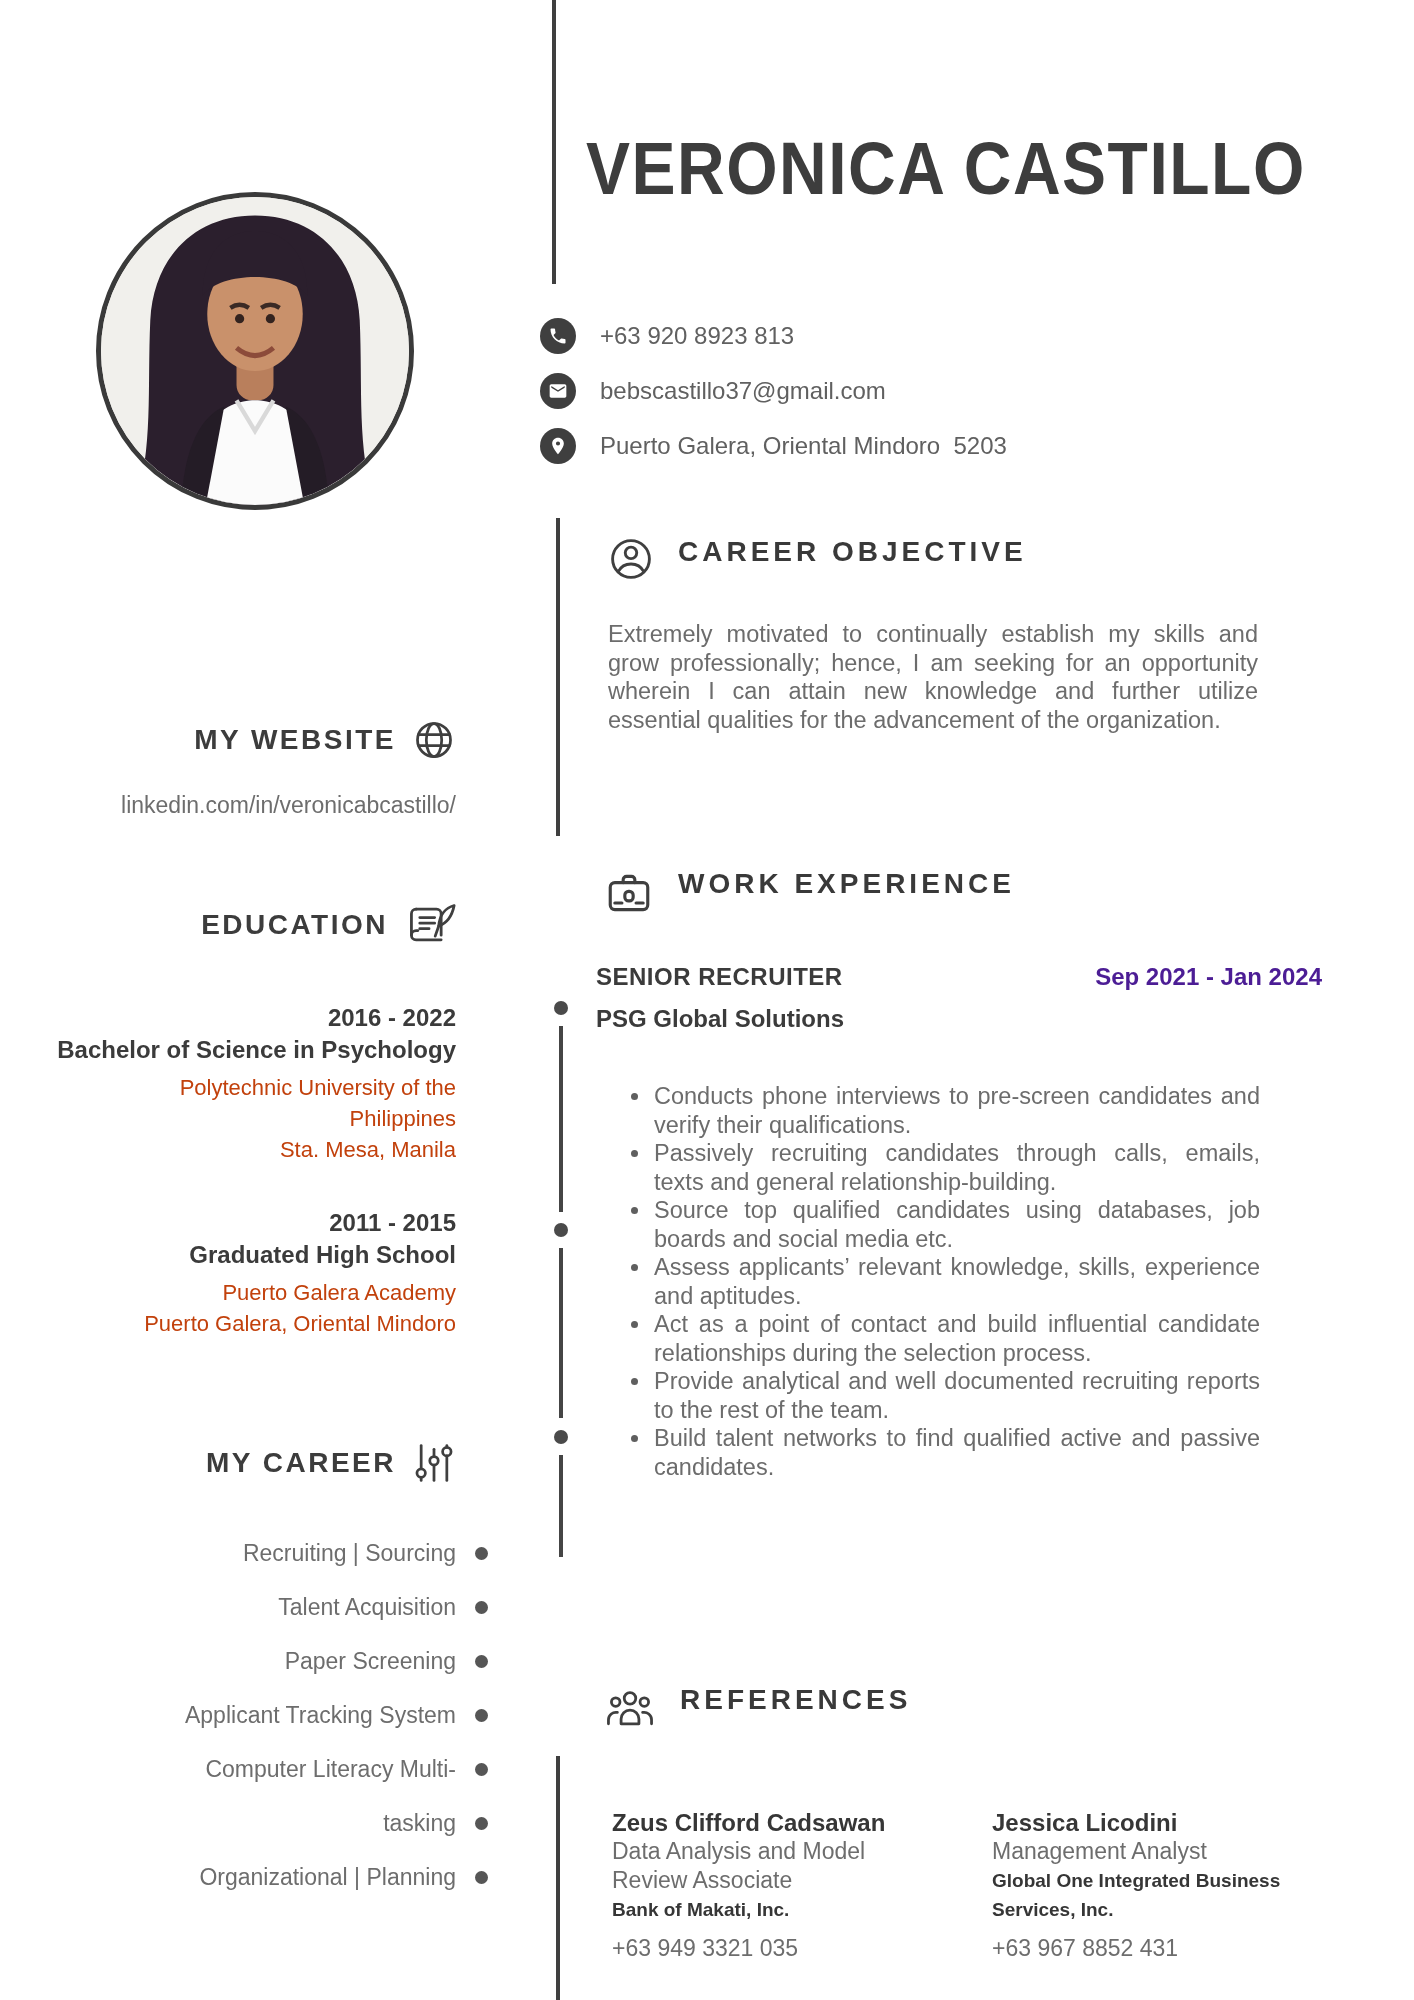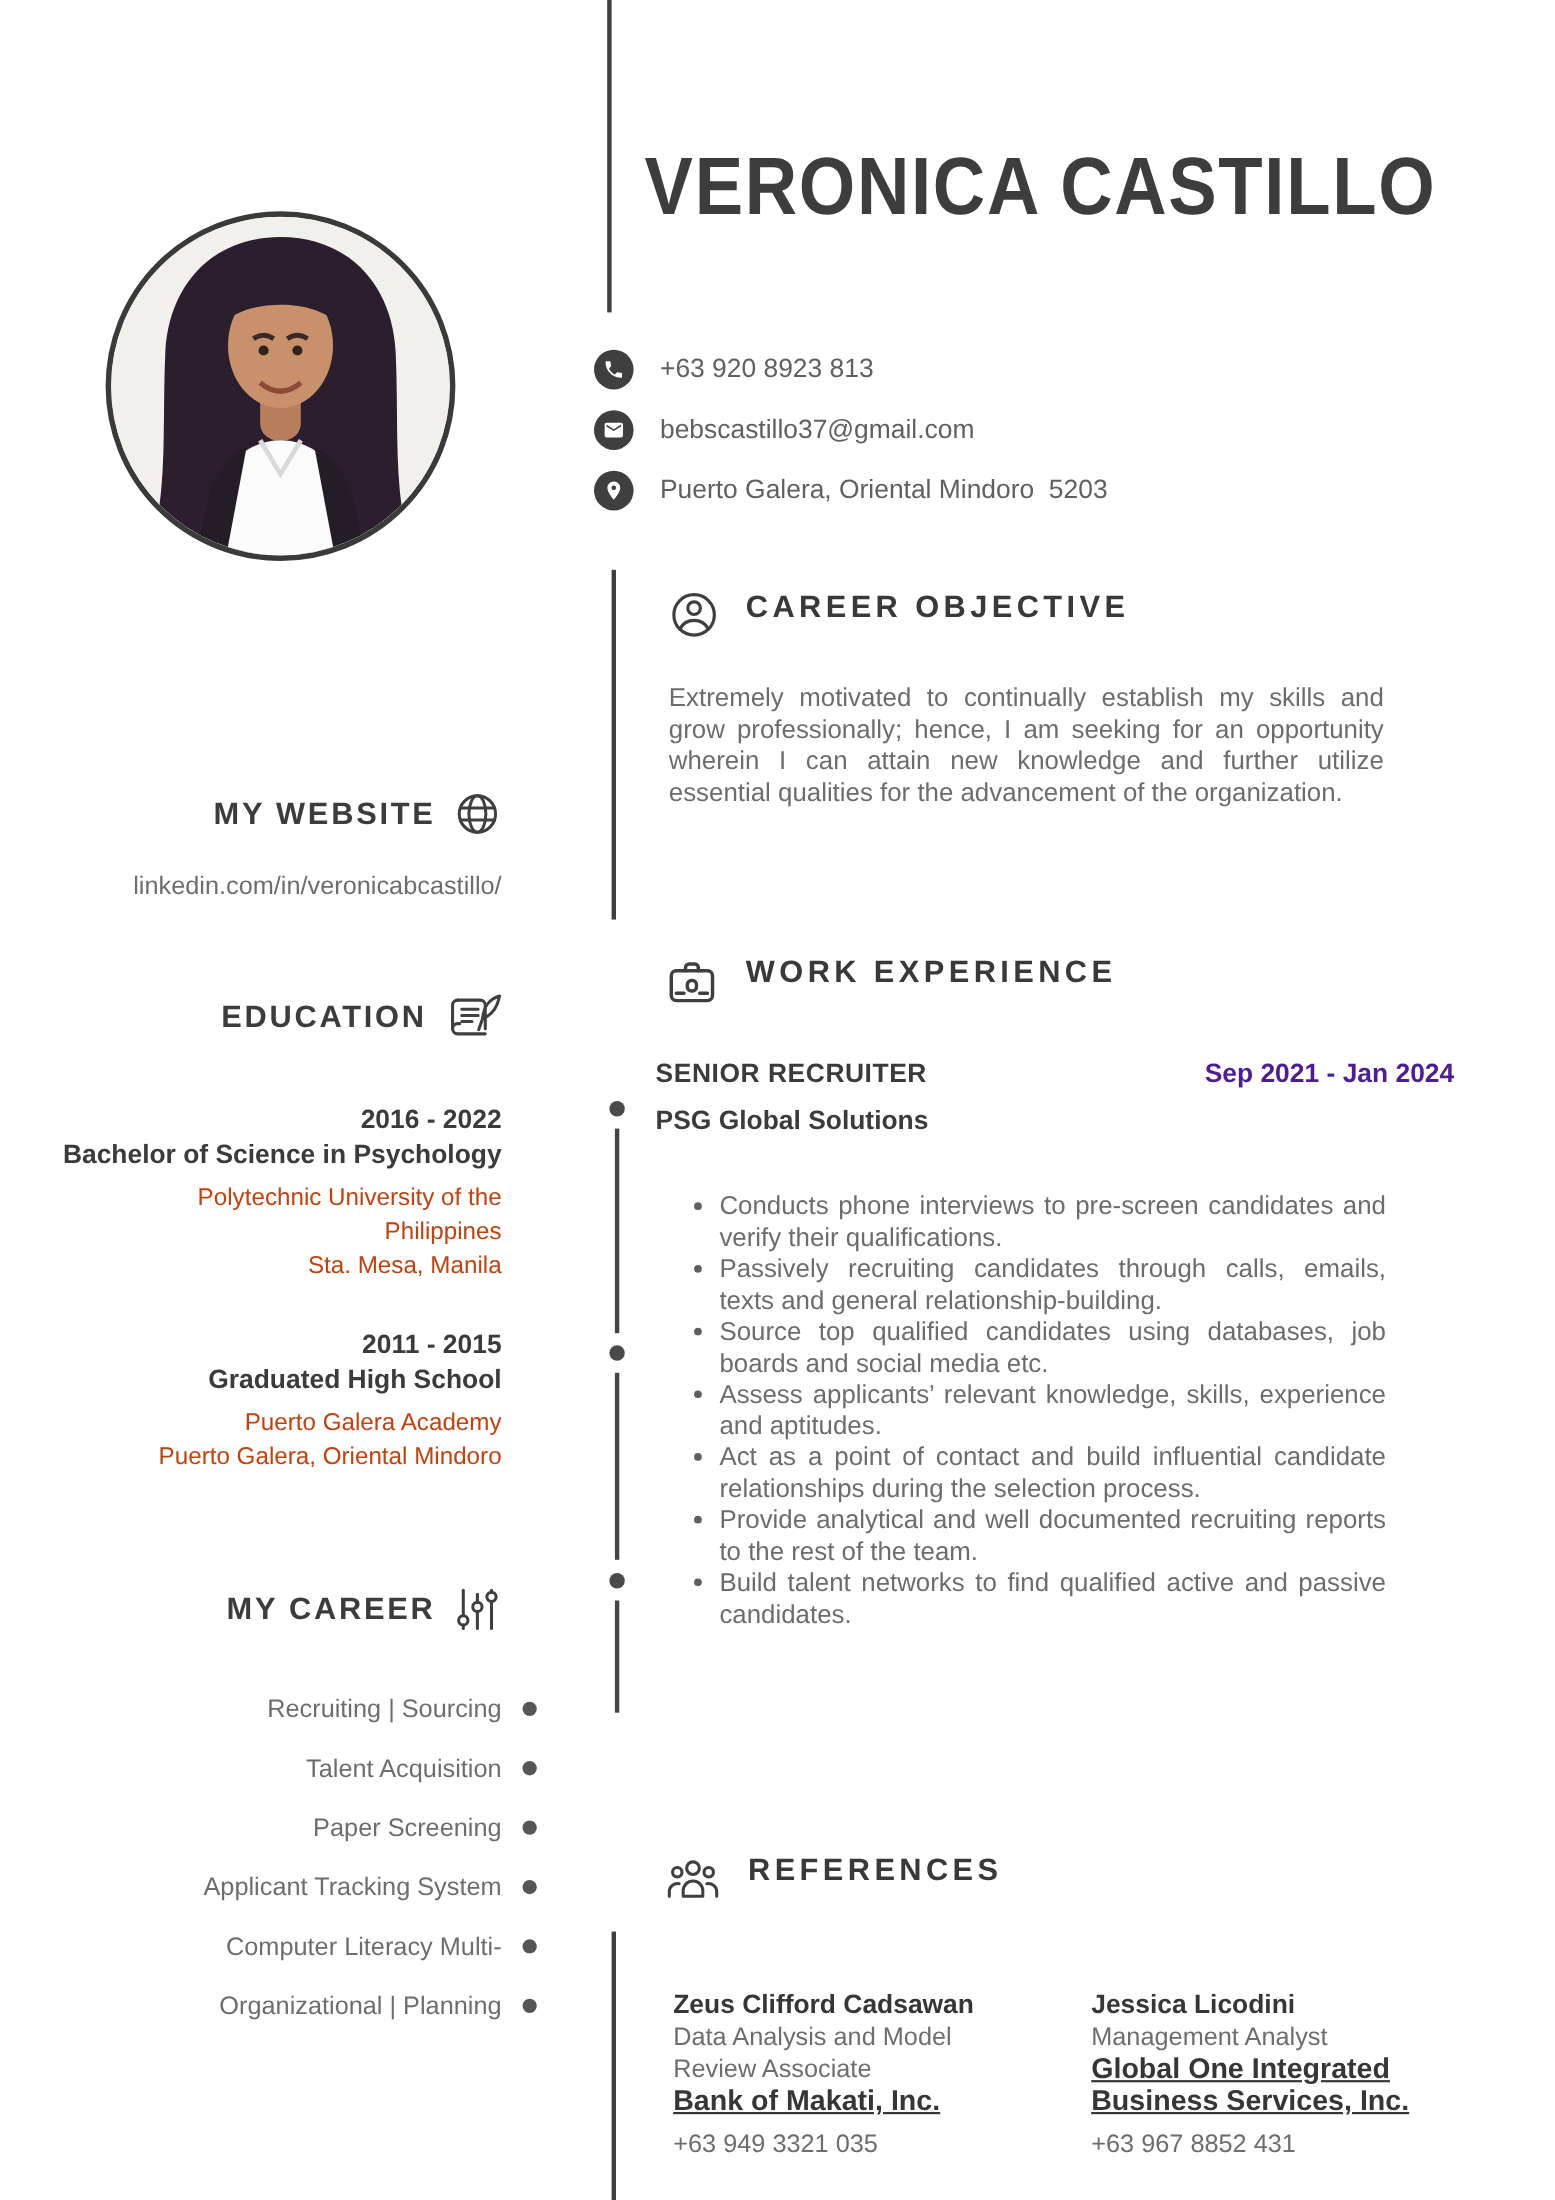--- a/index.html
+++ b/index.html
@@ -88,21 +88,21 @@
   .bullets li::before {
     content:""; position:absolute; left:3px; top:11px;
     width:7px; height:7px; border-radius:50%; background:#5f5f5f;
   }
 
   .ref-col { position:absolute; top:1768px; width:315px;margin-top:40px; }
   .ref-col-1 { left:612px; }
   .ref-col-2 { left:992px; }
   .ref-name    { font-size:24px; font-weight:bold; color:#363636; line-height:29px; }
   .ref-role    { font-size:23px; color:#6d6d6d; line-height:29px; }
-  .ref-company { font-size:26px; font-weight:bold; color:#363636; line-height:29px;text-decoration:underline; }
+  .ref-company { font-size:19px; font-weight:bold; color:#363636; line-height:29px; }
   .ref-phone   { font-size:23px; color:#6d6d6d; line-height:29px; margin-top:10px; }
 
   svg.oicon { stroke:#3f3f3f; fill:none; stroke-width:1.5; stroke-linecap:round; stroke-linejoin:round; }
 </style>
 </head>
 <body>
 
 <div class="page">
 
   <div class="vrule rule-name"></div>
@@ -183,20 +183,21 @@
         <path d="M19 8.1v13.4"></path>
     </svg>
   </div>
 
   <div class="leftcol pos-skills-list">
     <div class="skill-row"><span>Recruiting | Sourcing</span><span class="skill-dot"></span></div>
     <div class="skill-row"><span>Talent Acquisition</span><span class="skill-dot"></span></div>
     <div class="skill-row"><span>Paper Screening</span><span class="skill-dot"></span></div>
     <div class="skill-row"><span>Applicant Tracking System</span><span class="skill-dot"></span></div>
     <div class="skill-row"><span>Computer Literacy Multi-</span><span class="skill-dot"></span></div>
+    <div class="skill-row"><span>tasking</span><span class="skill-dot"></span></div>
     <div class="skill-row"><span>Organizational | Planning</span><span class="skill-dot"></span></div>
   </div>
 
   <h1 class="name">VERONICA CASTILLO</h1>
 
   <div class="contacts">
     <div class="contact-row">
       <span class="badge">
         <svg width="20" height="20" viewBox="0 0 24 24" fill="#ffffff">
             <path d="M6.62 10.79c1.44 2.83 3.76 5.14 6.59 6.59l2.2-2.2c.27-.27.67-.36 1.02-.24 1.12.37 2.33.57 3.57.57.55 0 1 .45 1 1V20c0 .55-.45 1-1 1-9.39 0-17-7.61-17-17 0-.55.45-1 1-1h3.5c.55 0 1 .45 1 1 0 1.25.2 2.45.57 3.57.11.35.03.74-.25 1.02l-2.2 2.2z"></path>

